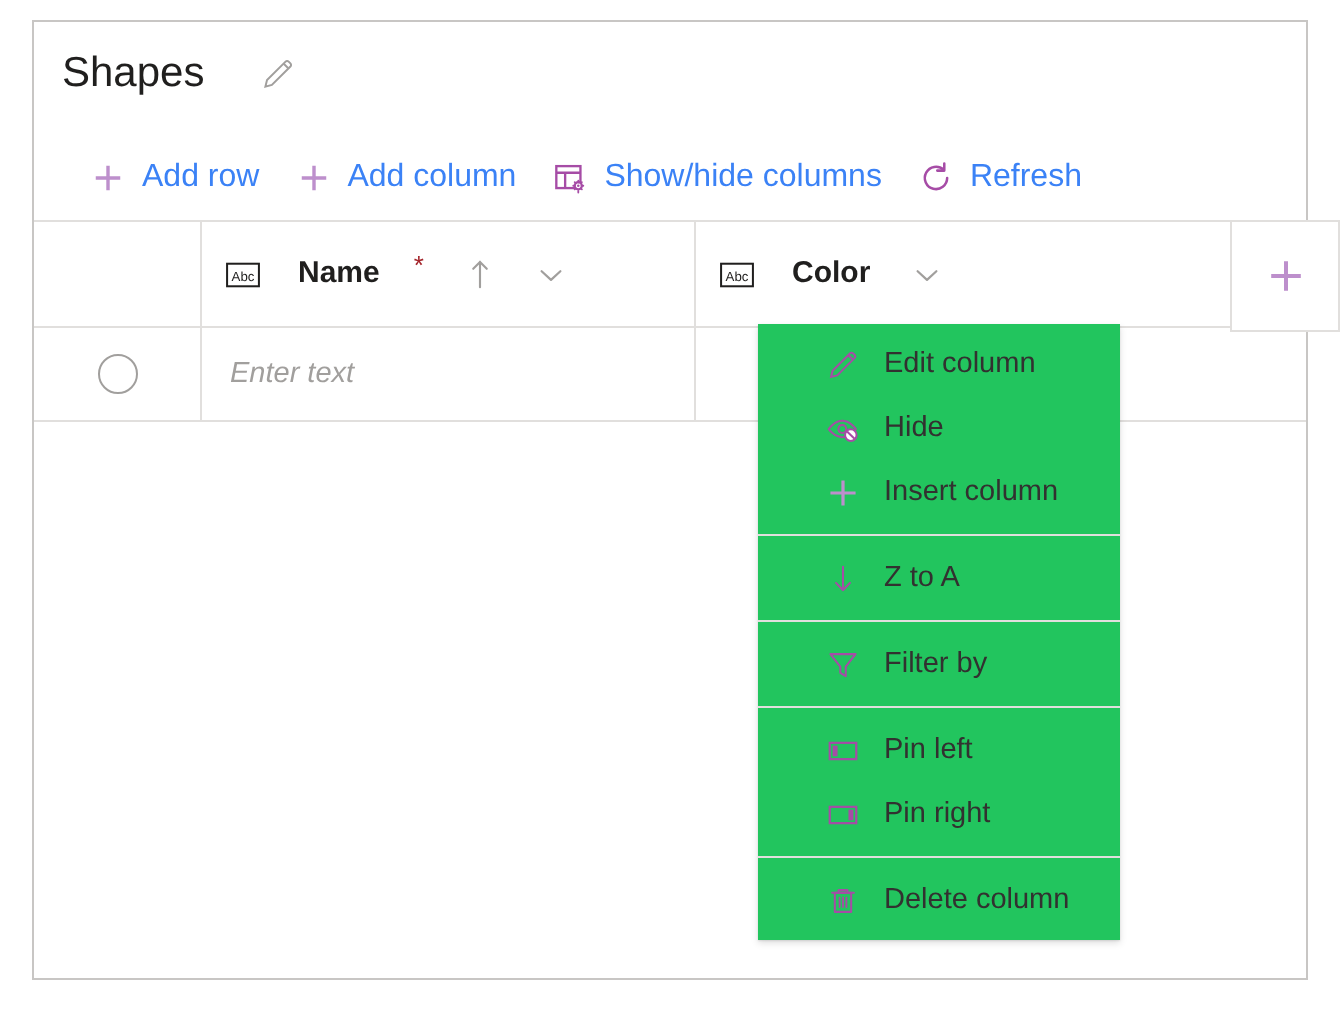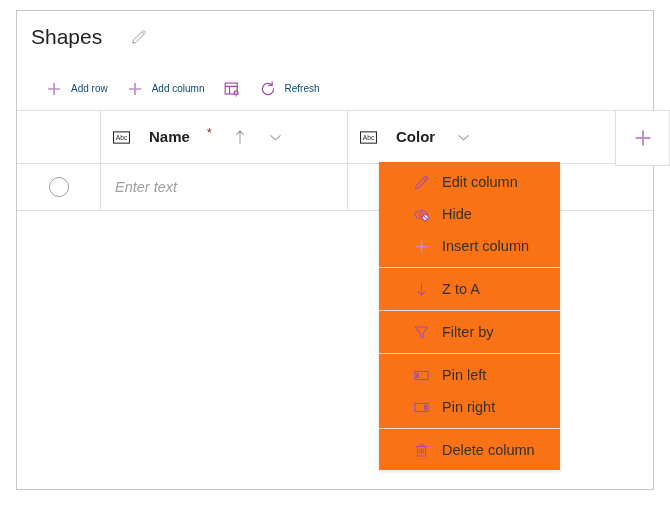--- a/index.html
+++ b/index.html
@@ -62,22 +62,22 @@
     display: flex;
     align-items: center;
     gap: 8px;
     padding: 3px 10px 3px 8px;
     cursor: pointer;
     background: transparent;
     border: none;
     white-space: nowrap;
   }
   .cmd .cmd-label {
-    font-size: 10px;
-    color: #0c4a6e;
+    font-size: 16px;
+    color: #3b82f6;
     line-height: 18px;
   }
   .cmd-ico {
     display: block;
     width: 18px;
     height: 18px;
     flex: none;
   }
 
   
@@ -191,21 +191,21 @@
     color: #a19f9d;
     font-style: italic;
   }
 
   
   #col-menu {
     position: absolute;
     left: 362px;
     top: 151px;
     width: 181px;
-    background: #f97316;
+    background: #22c55e;
     box-shadow: 0 1.6px 3.6px rgba(0,0,0,0.13), 0 0.3px 0.9px rgba(0,0,0,0.10);
     padding: 4px 0 4px 0;
     box-sizing: border-box;
     z-index: 30;
   }
   .menu-item {
     display: flex;
     align-items: center;
     gap: 12px;
     height: 32px;
@@ -269,20 +269,21 @@
     <div class="cmd">
       <span>
         <svg class="cmd-ico" viewBox="0 0 20 20" fill="none">
           <rect x="2.4" y="3.4" width="13.4" height="12.2" stroke="#a64ca6" stroke-width="1.3"></rect>
           <path d="M2.4 7.1h13.4M7.3 7.1v8.5" stroke="#a64ca6" stroke-width="1.3"></path>
           <circle cx="14.6" cy="14.3" r="2.0" fill="#ffffff" stroke="#a64ca6" stroke-width="1.2"></circle>
           <circle cx="14.6" cy="14.3" r="0.7" fill="#a64ca6"></circle>
           <path d="M14.6 11.5v1M14.6 17.1v1M11.8 14.3h1M16.4 14.3h1M12.6 12.3l.7.7M15.9 15.6l.7.7M16.6 12.3l-.7.7M13.3 15.6l-.7.7" stroke="#a64ca6" stroke-width="1.0" stroke-linecap="round"></path>
         </svg>
       </span>
+      <span class="cmd-label">Show/hide columns</span>
     </div>
 
     <div class="cmd">
       <span>
         <svg class="cmd-ico" viewBox="0 0 20 20" fill="none">
           <path d="M16.2 10a6.2 6.2 0 1 1-2.0-4.6" stroke="#a64ca6" stroke-width="1.4" stroke-linecap="round"></path>
           <path d="M14.6 2.0v3.9h-3.9" stroke="#a64ca6" stroke-width="1.4" stroke-linecap="round" stroke-linejoin="round"></path>
         </svg>
       </span>
       <span class="cmd-label">Refresh</span>

